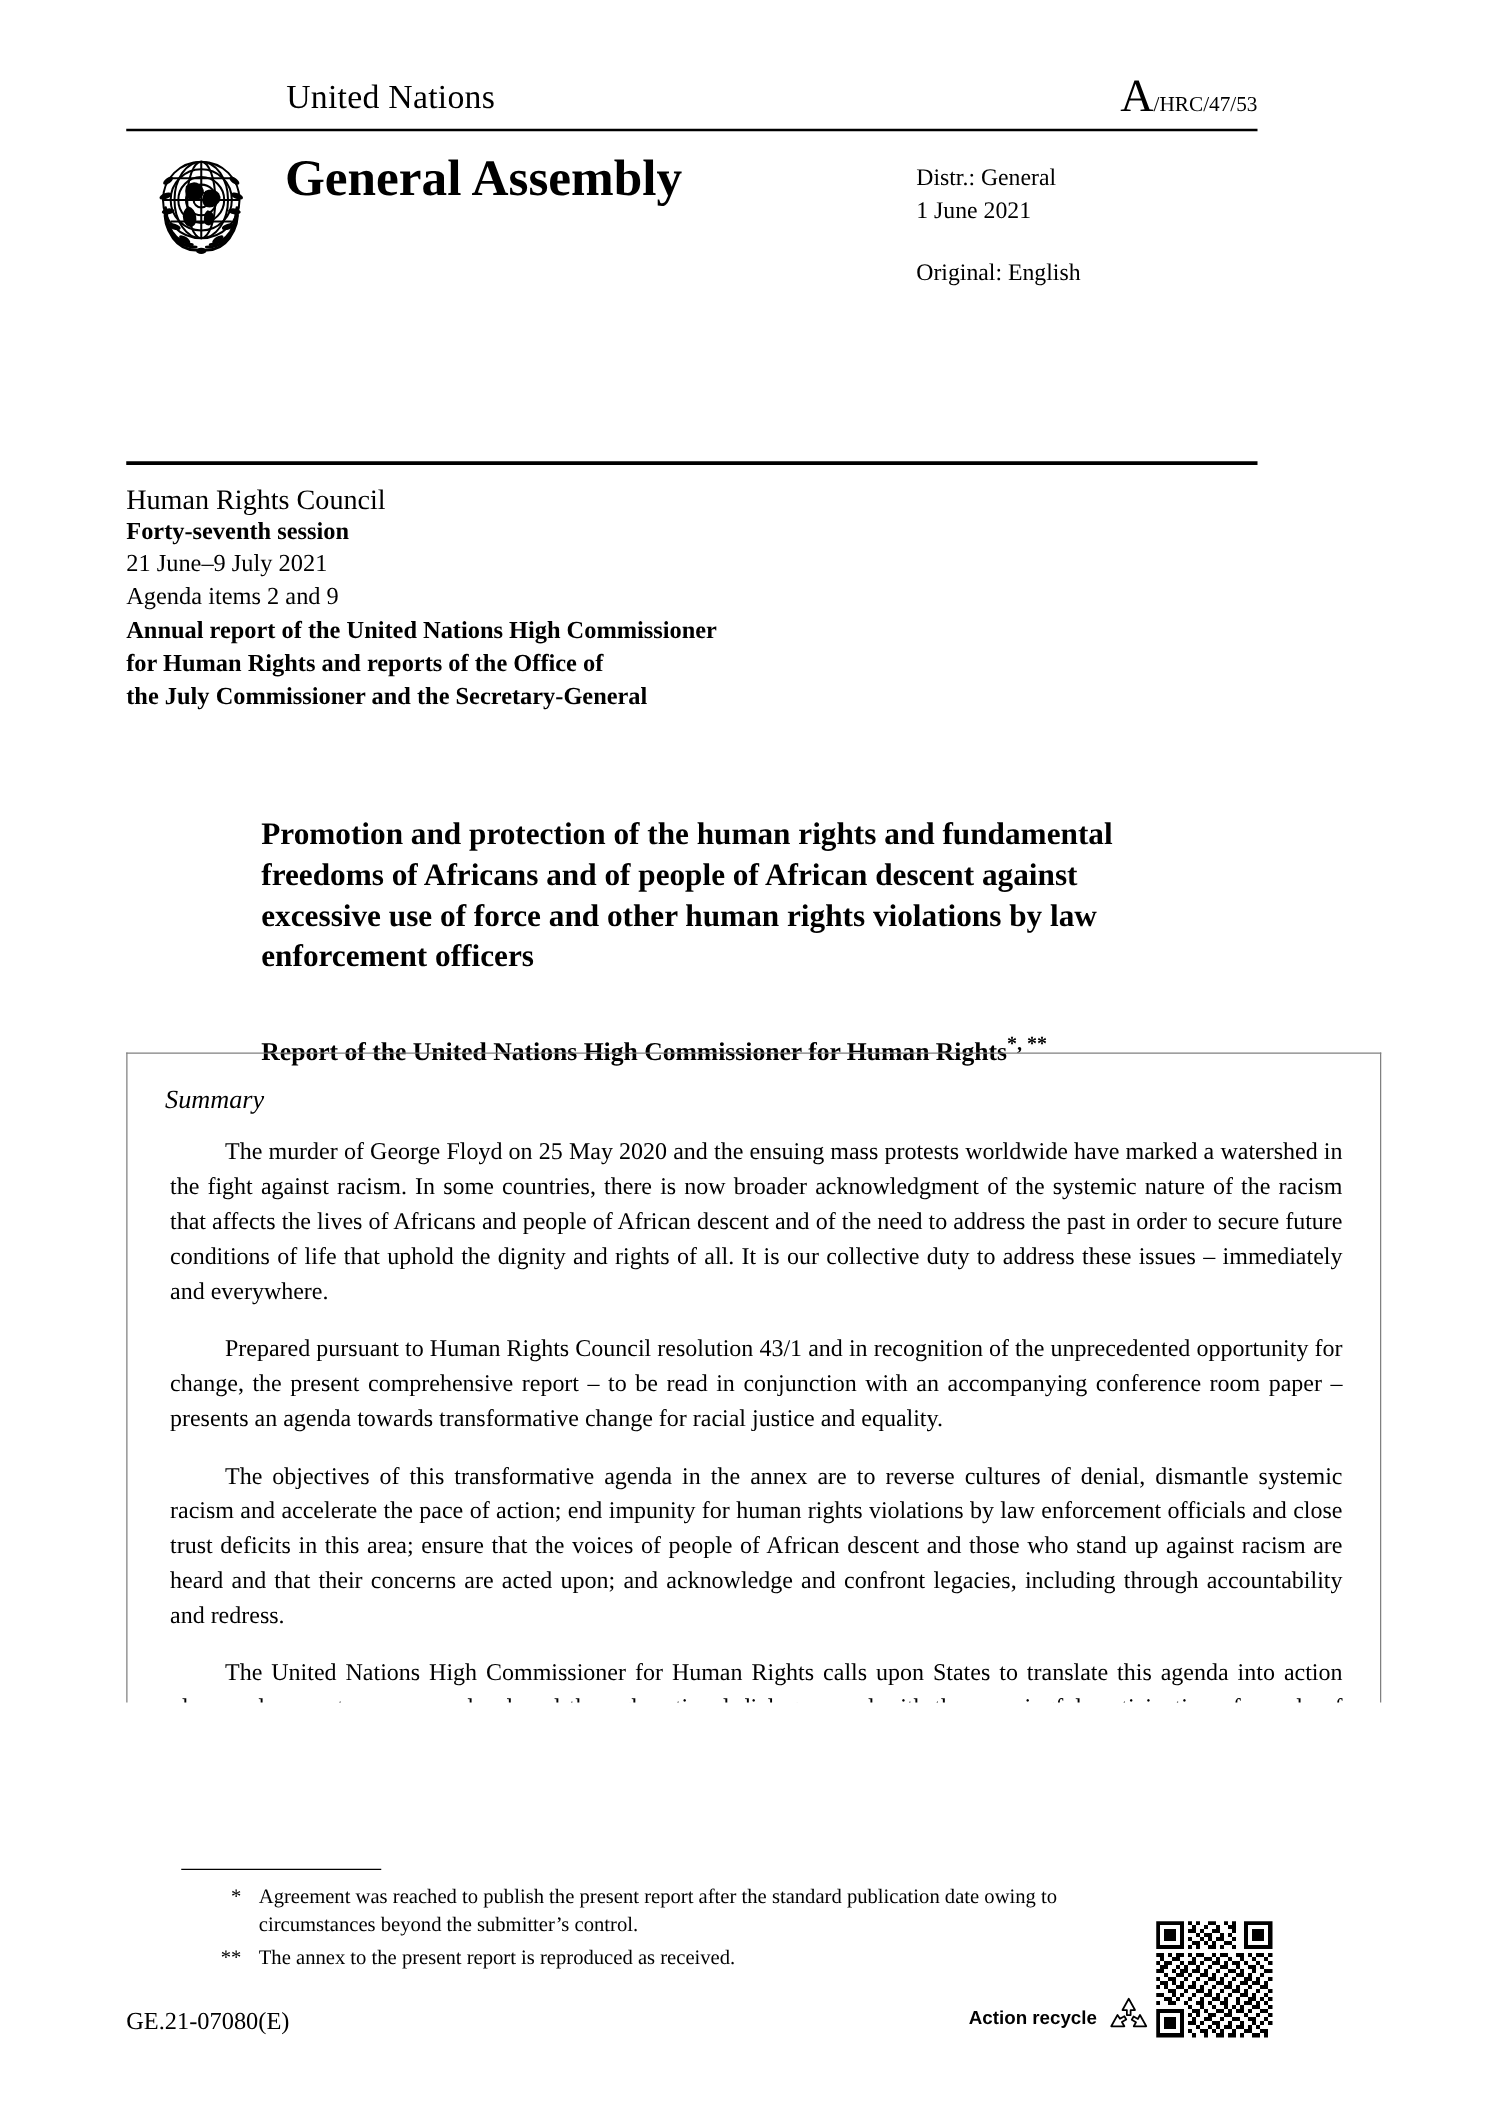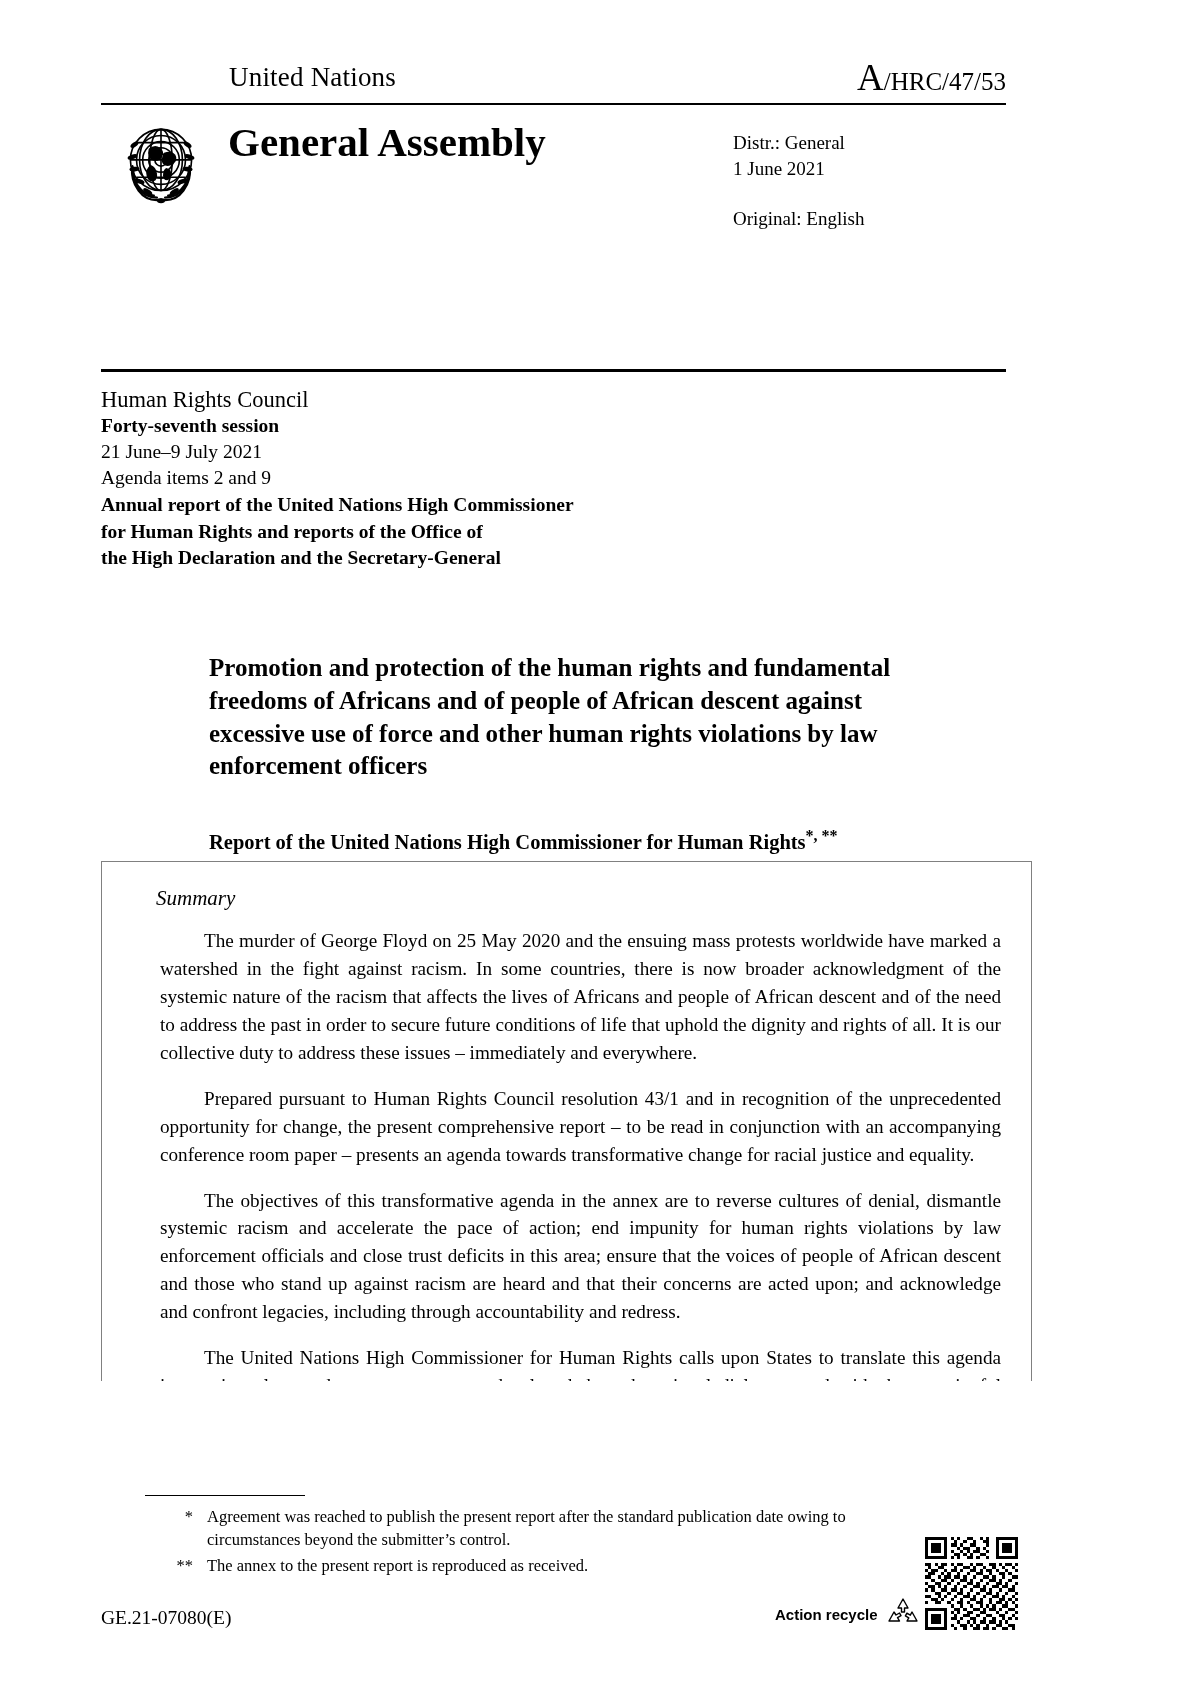--- a/index.html
+++ b/index.html
@@ -44,21 +44,21 @@
     right: 0;
     top: -3px;
     white-space: nowrap;
     text-align: right;
   }
   .hdr-sym .sym-a {
     font-size: 37px;
     line-height: 1;
   }
   .hdr-sym .sym-rest {
-    font-size: 25px;
+    font-size: 17px;
     line-height: 1;
   }
 
   .rule-thin {
     position: absolute;
     left: 101px;
     top: 103px;
     width: 905px;
     height: 0;
     border-top: 2px solid #000;
@@ -141,28 +141,27 @@
   }
   .doc-subtitle .fn {
     font-size: 16px;
     vertical-align: super;
   }
 
   
   .summary-box {
     position: absolute;
     left: 101px;
-    top: 861px;
-    width: 931px;
+    top: 842px;
+    width: 1004px;
     height: 520px;
     border: 1.5px solid #808080;
     border-bottom: none;
     box-sizing: border-box;
     overflow: hidden;
-    padding-left: 24px;
   }
   .summary-inner {
     padding: 24px 30px 0 30px;
   }
   .summary-label {
     font-style: italic;
     font-size: 21px;
     margin-bottom: 16px;
   }
   .summary-p {
@@ -305,21 +304,21 @@
   <div class="rule-thick"></div>
 
   <div class="session">
     <div class="hrc">Human Rights Council</div>
     <div class="b">Forty-seventh session</div>
     <div>21 June–9 July 2021</div>
     <div>Agenda items 2 and 9</div>
     <div class="b agenda-group">
       <div>Annual report of the United Nations High Commissioner</div>
       <div>for Human Rights and reports of the Office of</div>
-      <div>the High Declaration and the Secretary-General</div>
+      <div>the July Commissioner and the Secretary-General</div>
     </div>
   </div>
 
   <div class="doc-title">Promotion and protection of the human rights and fundamental freedoms of Africans and of people of African descent against excessive use of force and other human rights violations by law enforcement officers</div>
   <div class="doc-subtitle">
     <span>Report of the United Nations High Commissioner for Human Rights</span><span class="fn">*, **</span>
   </div>
 
   <div class="summary-box">
     <div class="summary-inner">

